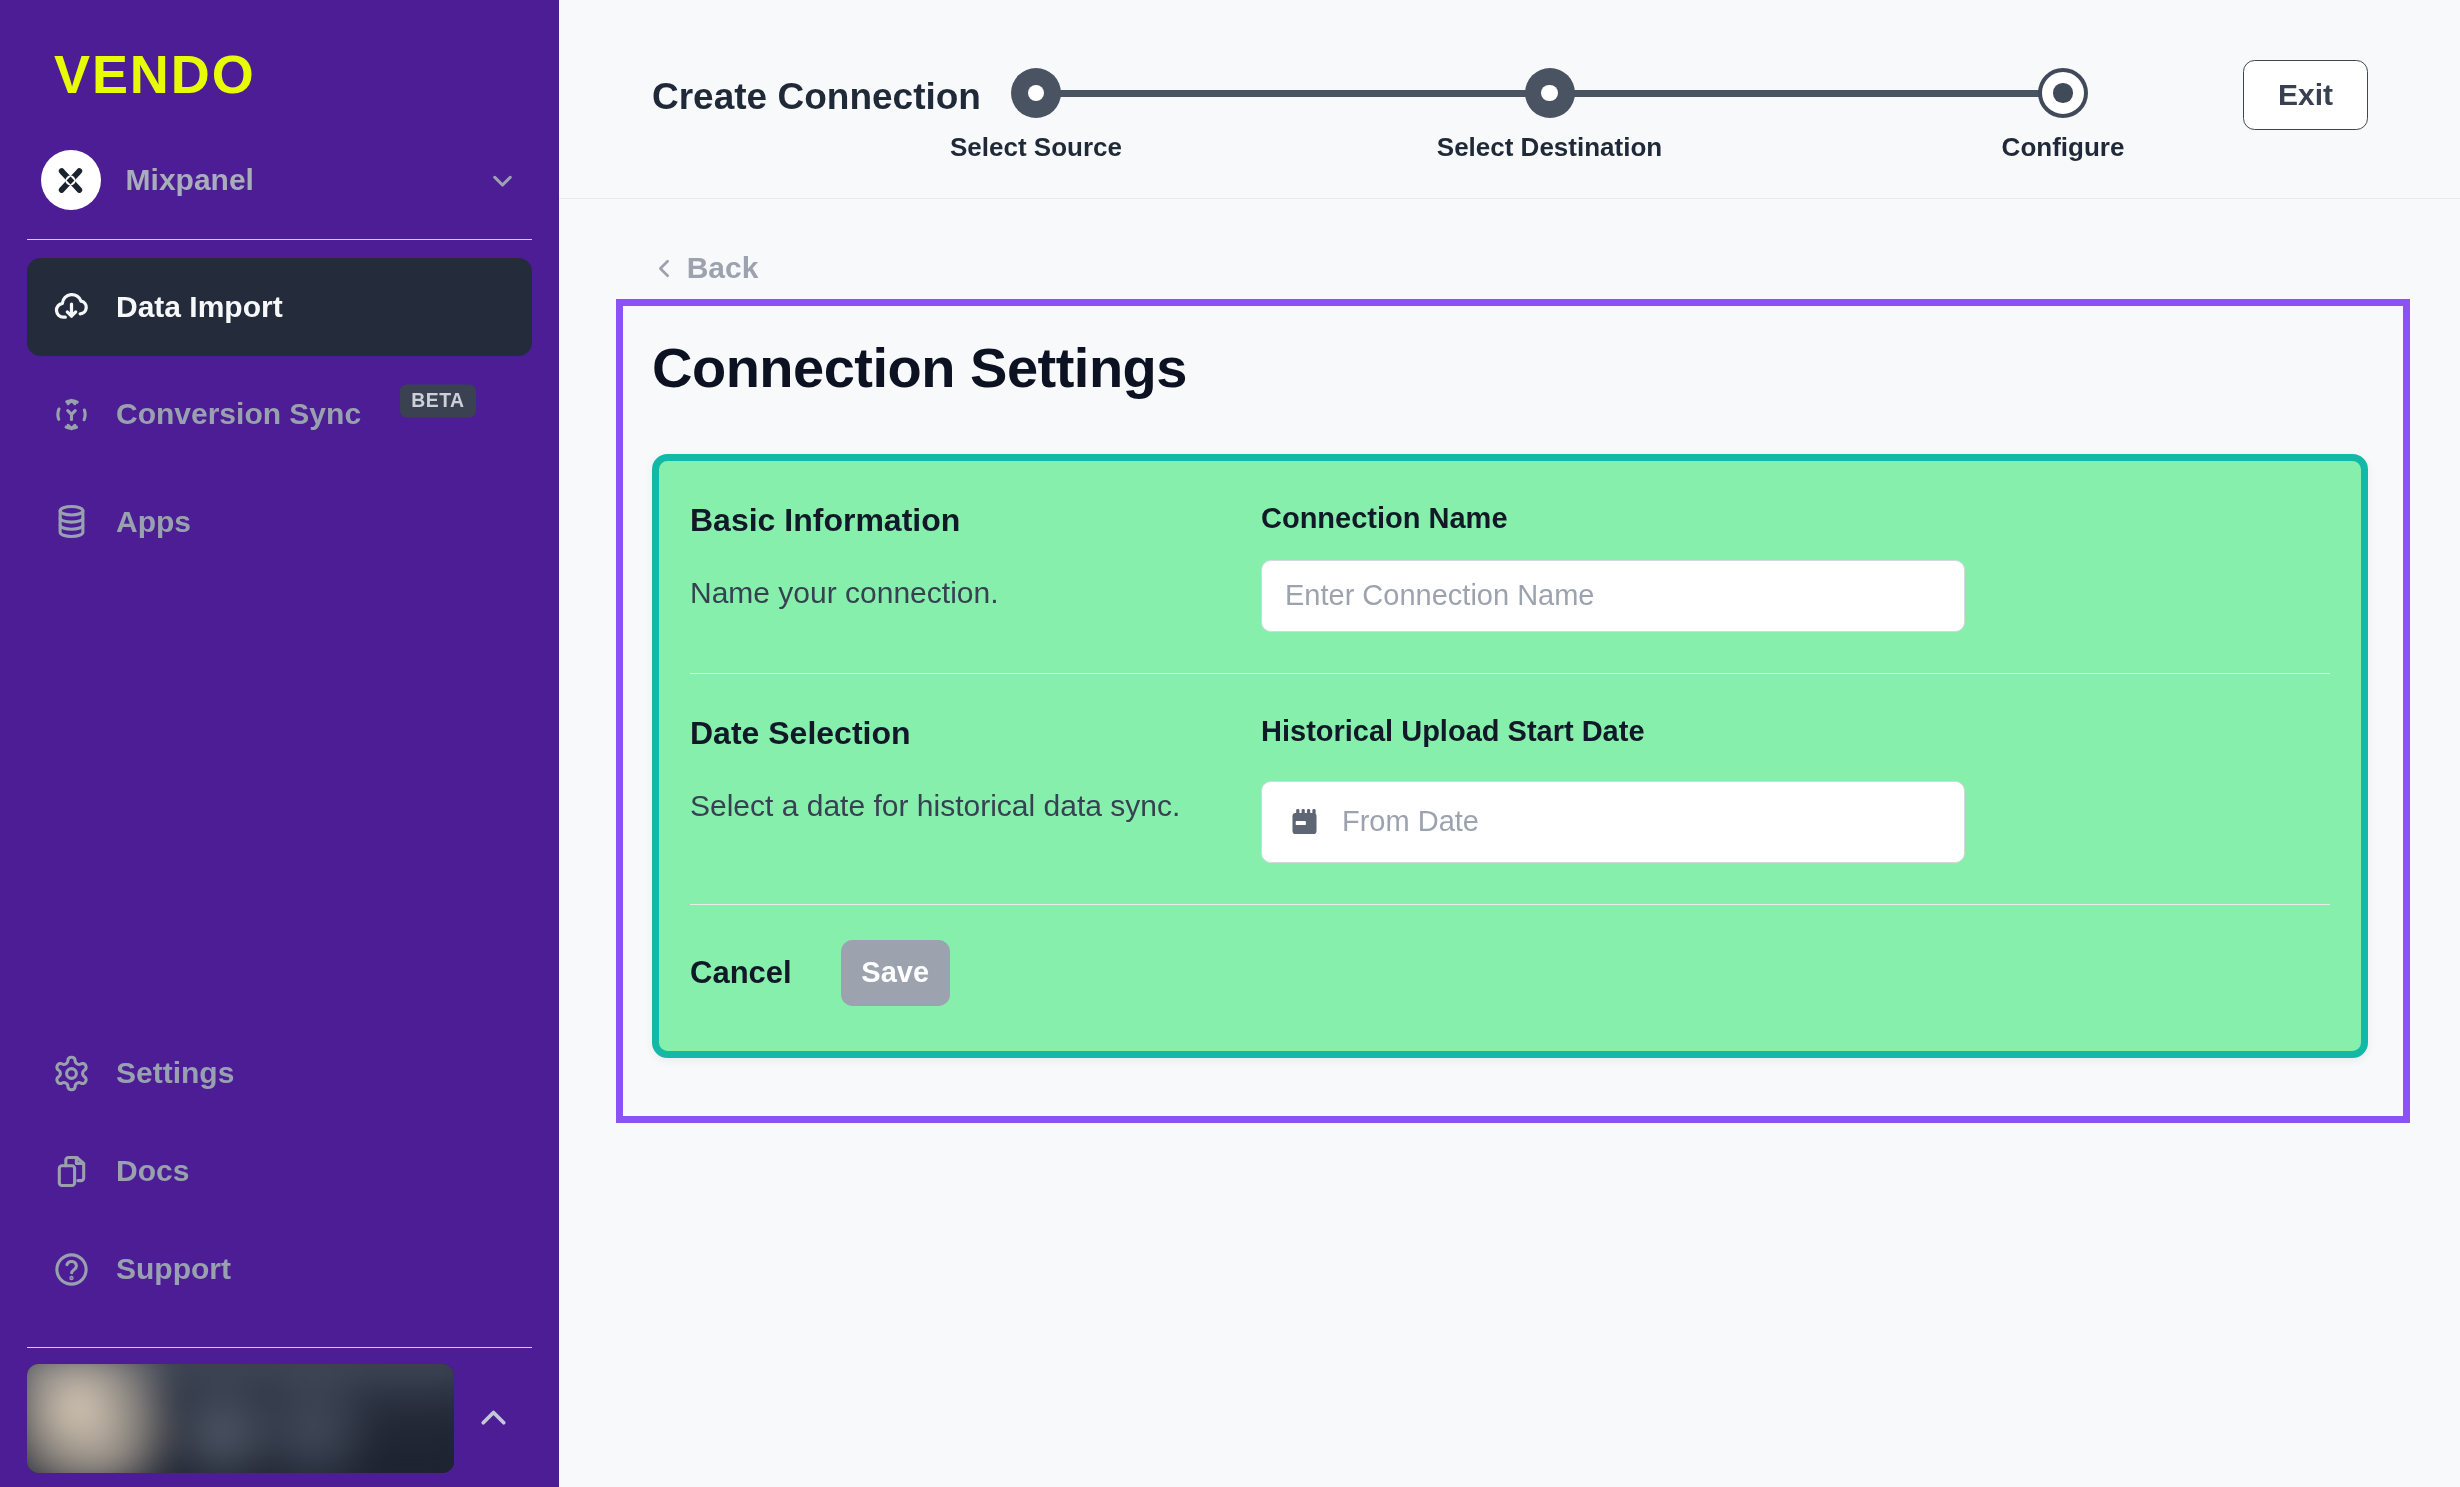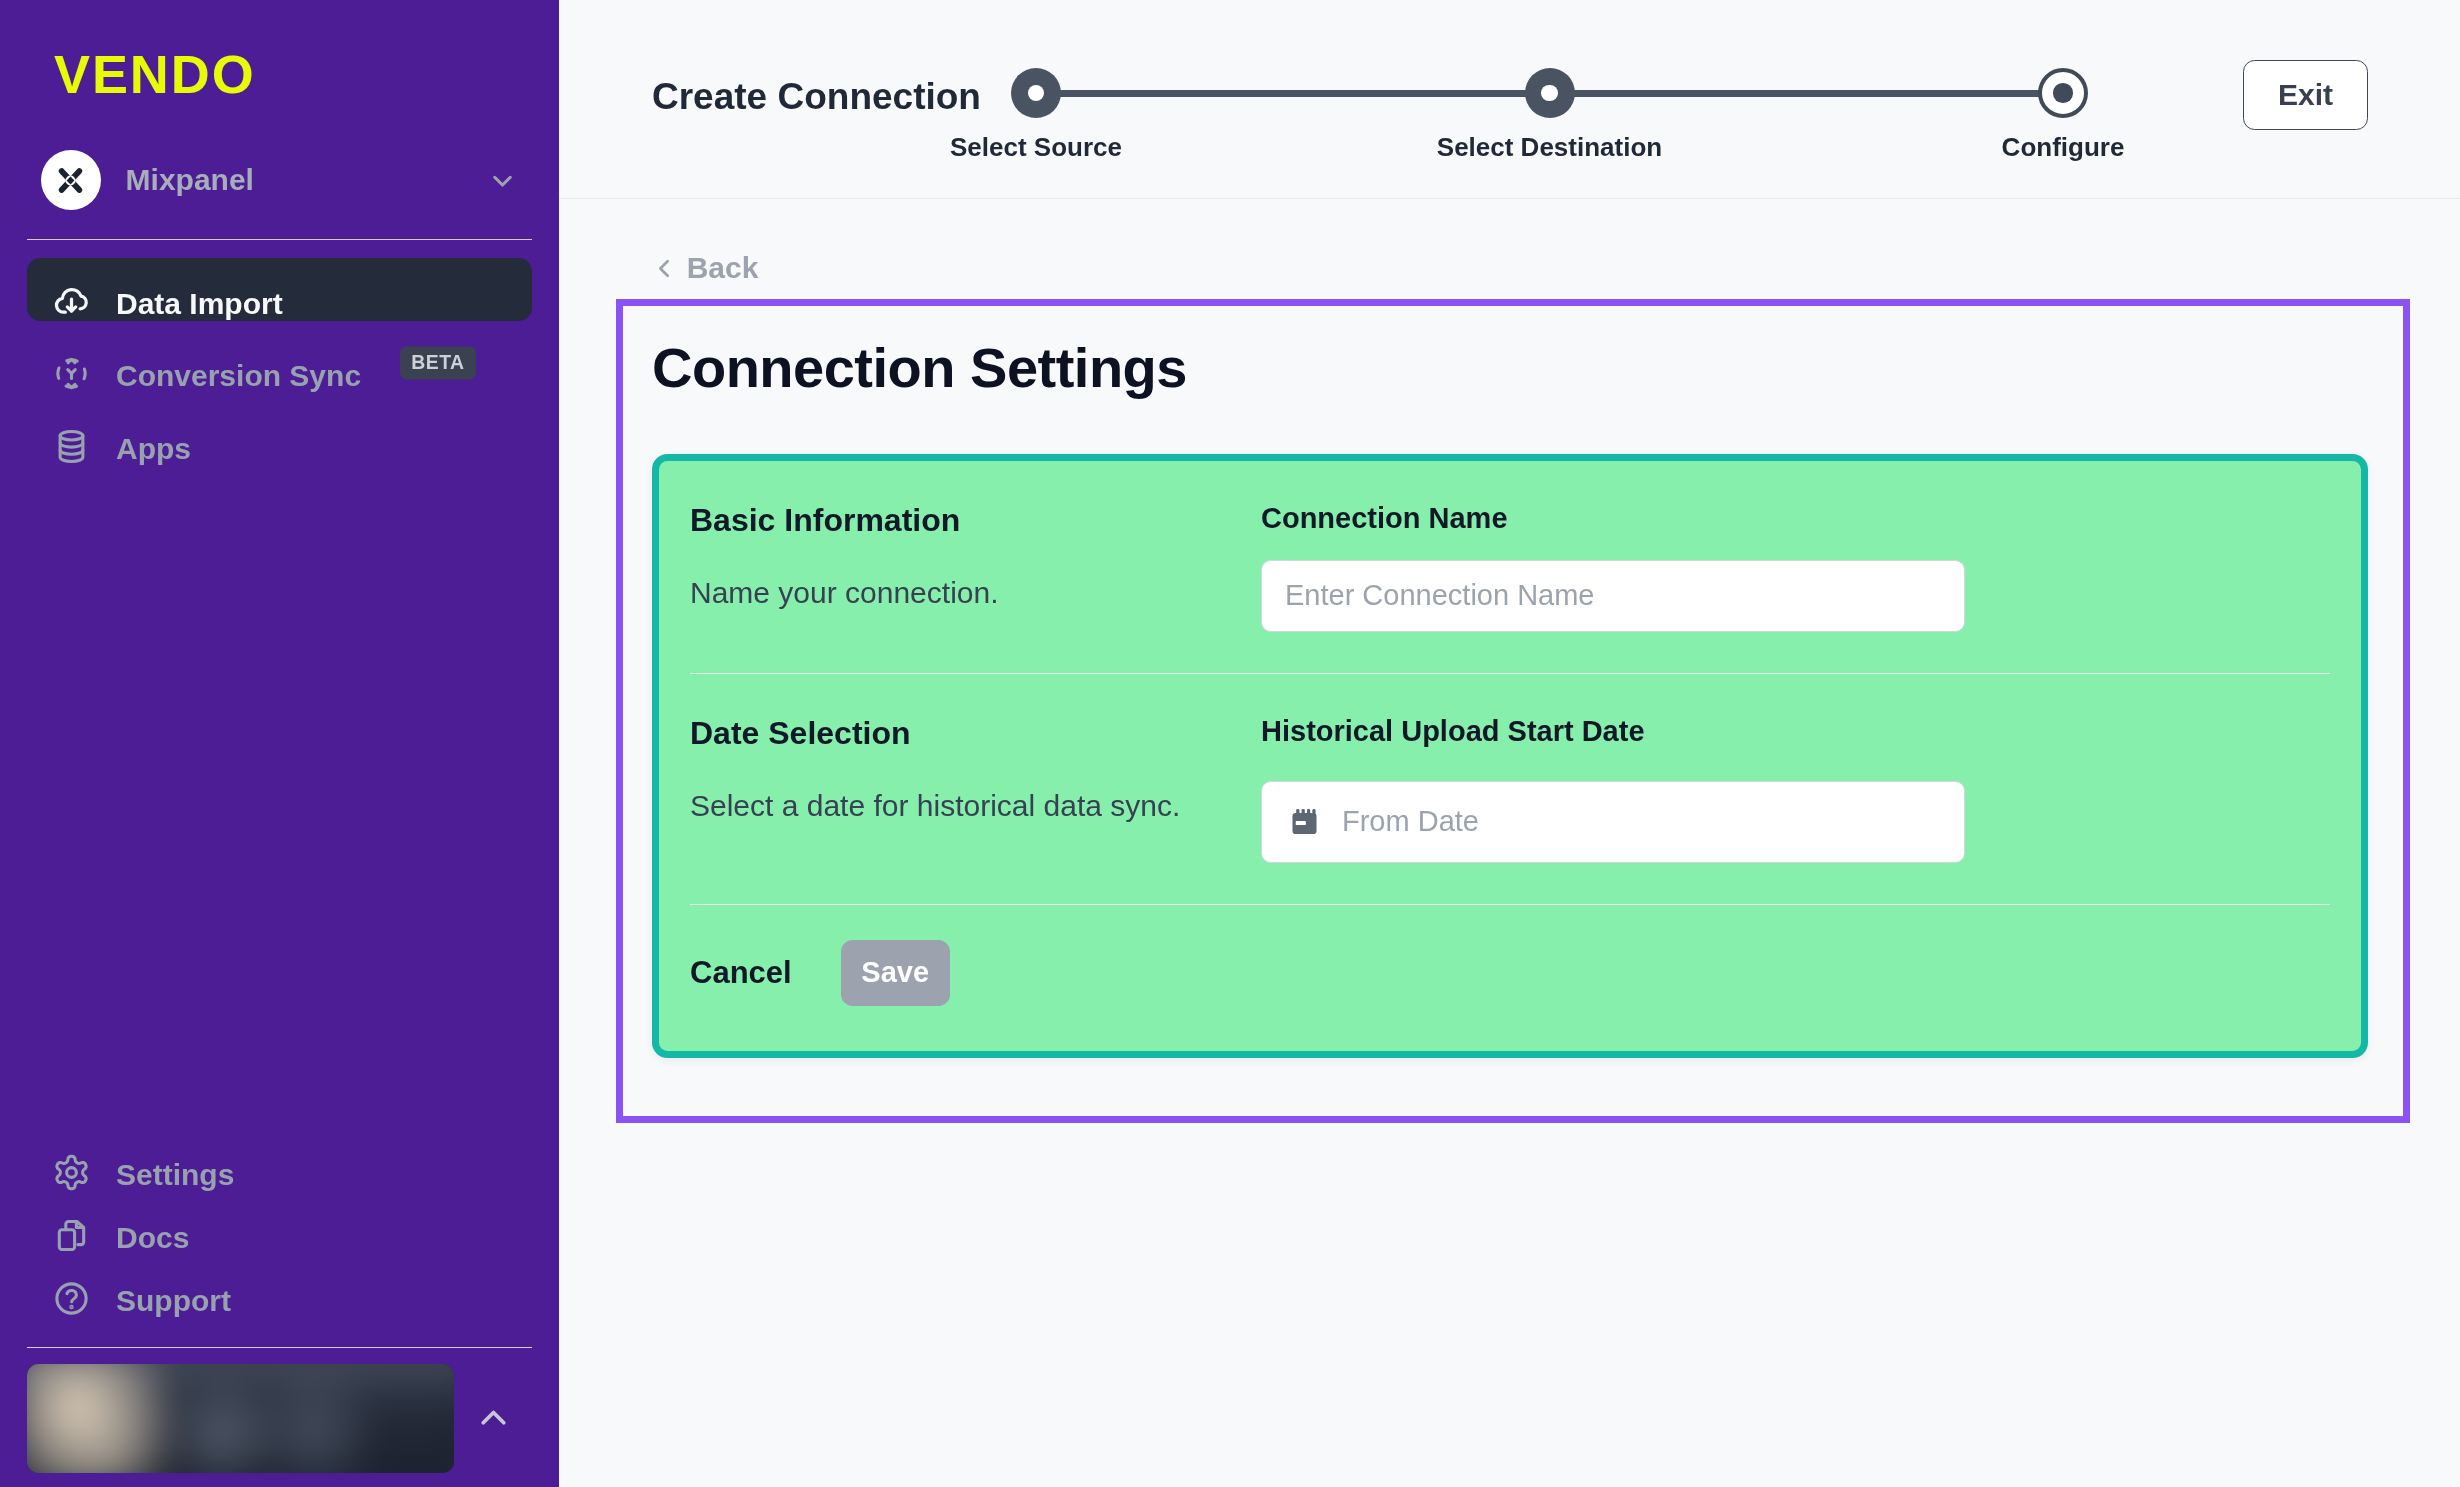--- a/index.html
+++ b/index.html
@@ -35,22 +35,22 @@
     flex: none;
   }
   .ws-name { font-size: 30px; font-weight: 600; color: #A7AEBA; }
   .ws-chevron { margin-left: auto; display: flex; color: #9CA3AF; }
   .side-divider {
     border: none; border-top: 1.9px solid rgba(232,235,241,0.85);
     margin-top: 29px;
   }
   .nav { margin-top: 17.5px; display: flex; flex-direction: column; gap: 9.7px; }
   .nav-item {
-    height: 63px; border-radius: 13.6px;
-    display: flex; align-items: flex-end; gap: 25px;
+    height: 98px; border-radius: 13.6px;
+    display: flex; align-items: center; gap: 25px;
     padding: 0 25px;
     color: #98A1AE; font-size: 30px; font-weight: 600;
     cursor: pointer; position: relative;
   }
   .nav-item .icn { display: flex; flex: none; }
   .nav-item.active { background: #242B3A; color: #F7F8FA; }
   .badge {
     font-size: 19.4px; font-weight: 700; letter-spacing: 0.5px;
     background: #3A4251; color: #CBD0D9;
     padding: 4.9px 11.6px; border-radius: 6.8px;

